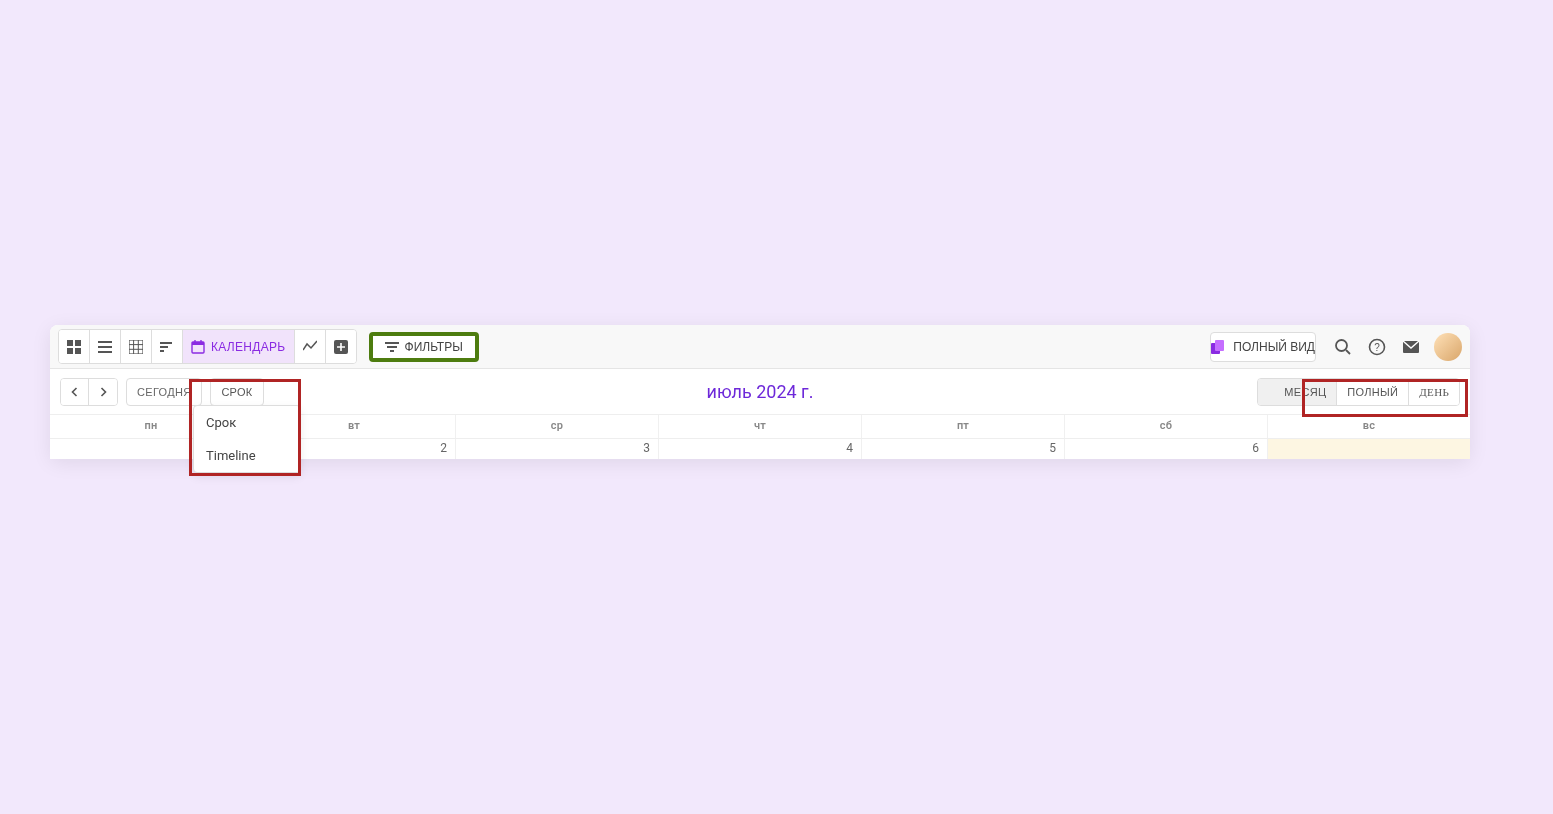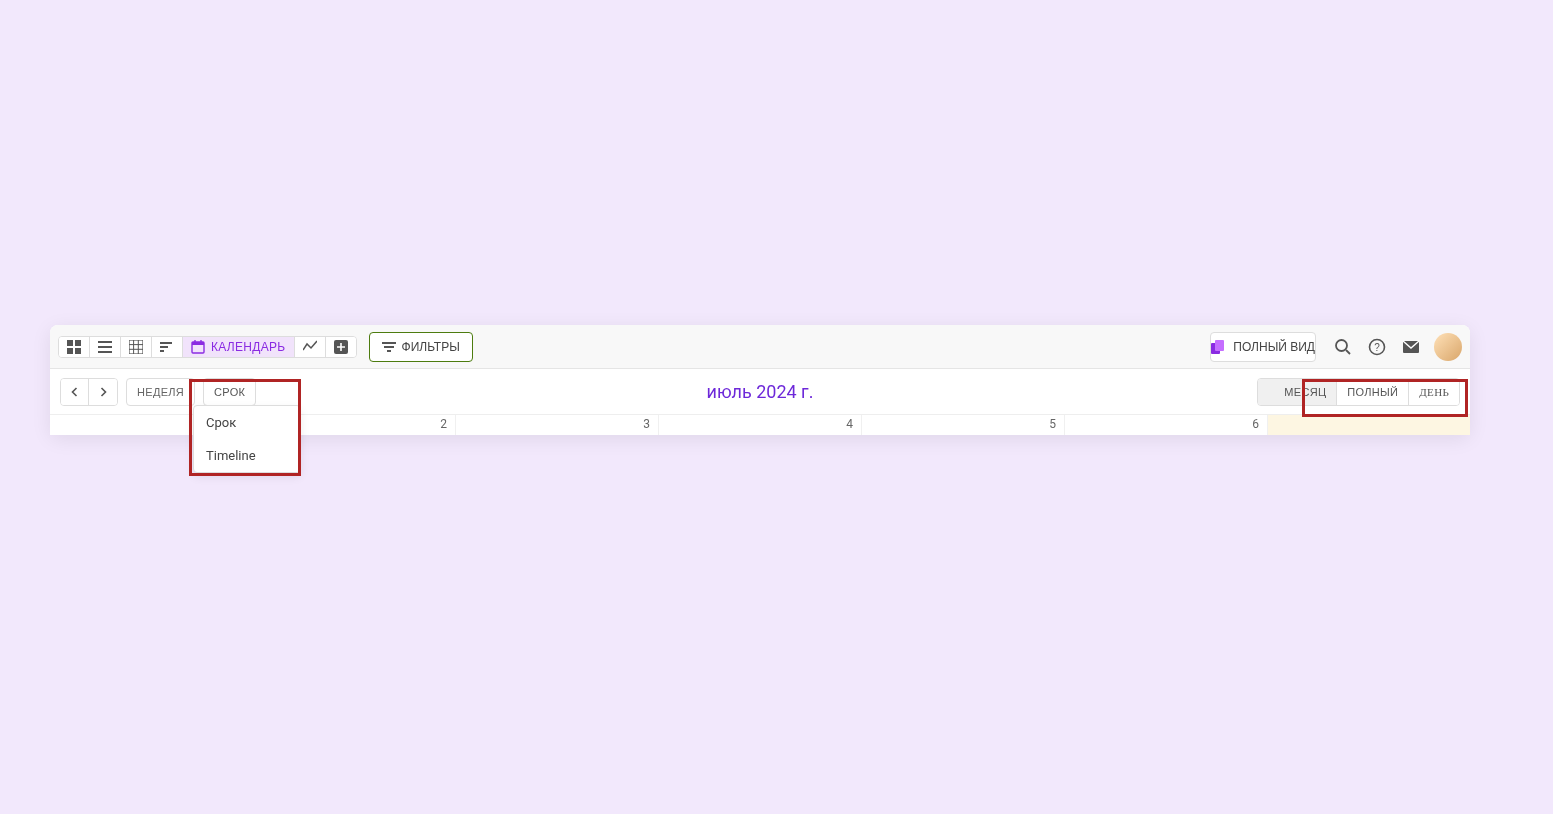--- a/index.html
+++ b/index.html
@@ -38,39 +38,39 @@
     .view-btn {
       display: flex;
       align-items: center;
       justify-content: center;
       border: none;
       background: #fff;
       border-right: 1px solid #ddd;
       padding: 6px 8px;
       cursor: pointer;
       min-width: 30px;
-      height: 20px;
+      height: 33px;
       font-size: 12px;
       color: #555;
     }
     .view-btn:last-child { border-right: none; }
     .view-btn.active {
       background: #f1e3fb;
       color: #8a2be2;
     }
     .view-btn .icon { display: inline-flex; }
     .view-btn-label {
       margin-left: 6px;
       font-weight: 500;
       letter-spacing: 0.3px;
     }
     .filters-btn {
       display: flex;
       align-items: center;
-      border: 1px solid #4d7c0f;
+      border: 4px solid #4d7c0f;
       background: #fff;
       border-radius: 4px;
       padding: 6px 12px;
       margin-left: 12px;
       cursor: pointer;
       font-size: 12px;
       color: #444;
       height: 30px;
     }
     .filters-btn .icon { margin-right: 6px; }
@@ -398,38 +398,47 @@
         </span>
       </button>
       <button class="nav-arrow">
         <span>
           <svg width="10" height="10" viewBox="0 0 10 10">
               <polyline points="3.5,1 7.5,5 3.5,9" fill="none" stroke="#555" stroke-width="1.6"></polyline>
             </svg>
         </span>
       </button>
     </div>
-    <button class="today-btn">НЕДЕЛЯ</button>
+    <button class="today-btn">СЕГОДНЯ</button>
     <button class="srok-btn">СРОК</button>
 
     <div class="srok-dropdown">
       <div class="srok-option">Срок</div>
       <div class="srok-option">Timeline</div>
     </div>
 
     <div class="calendar-title">июль 2024 г.</div>
 
     <div class="range-group">
       <button class="range-btn active">МЕСЯЦ</button>
       <button class="range-btn">ПОЛНЫЙ</button>
       <button class="range-btn">ДЕНЬ</button>
     </div>
   </div>
 
   <div class="calendar-grid">
+    <div class="day-header-row">
+      <div class="day-header">пн</div>
+      <div class="day-header">вт</div>
+      <div class="day-header">ср</div>
+      <div class="day-header">чт</div>
+      <div class="day-header">пт</div>
+      <div class="day-header">сб</div>
+      <div class="day-header">вс</div>
+    </div>
     <div class="date-row">
       <div class="date-cell"></div>
       <div class="date-cell">2</div>
       <div class="date-cell">3</div>
       <div class="date-cell">4</div>
       <div class="date-cell">5</div>
       <div class="date-cell">6</div>
       <div class="date-cell today-highlight"></div>
     </div>
   </div>

